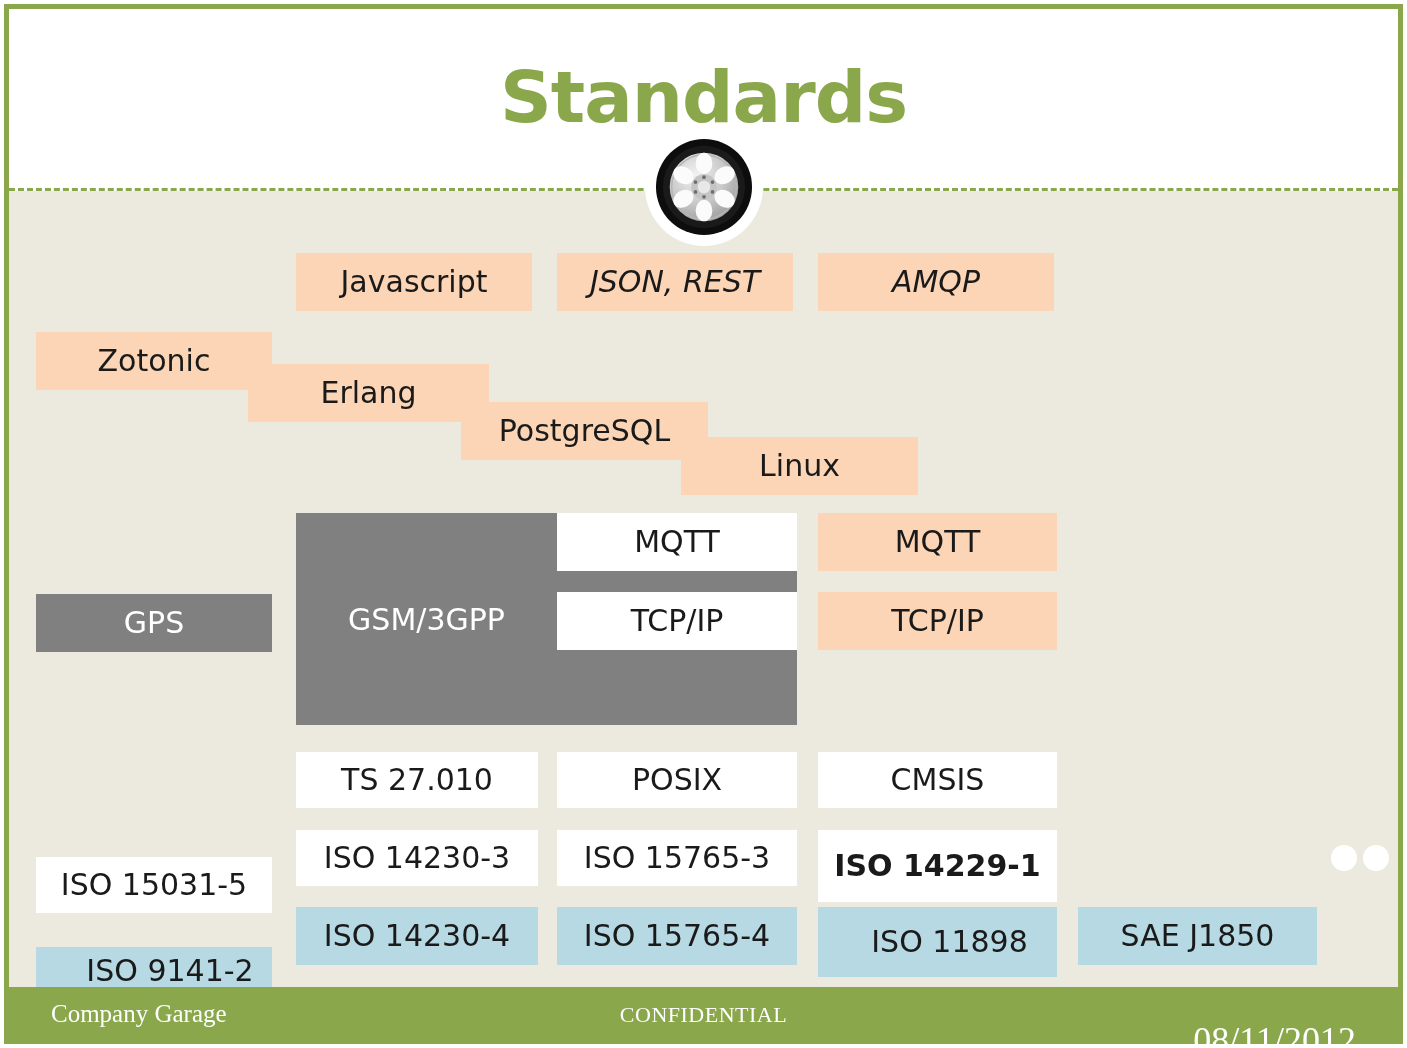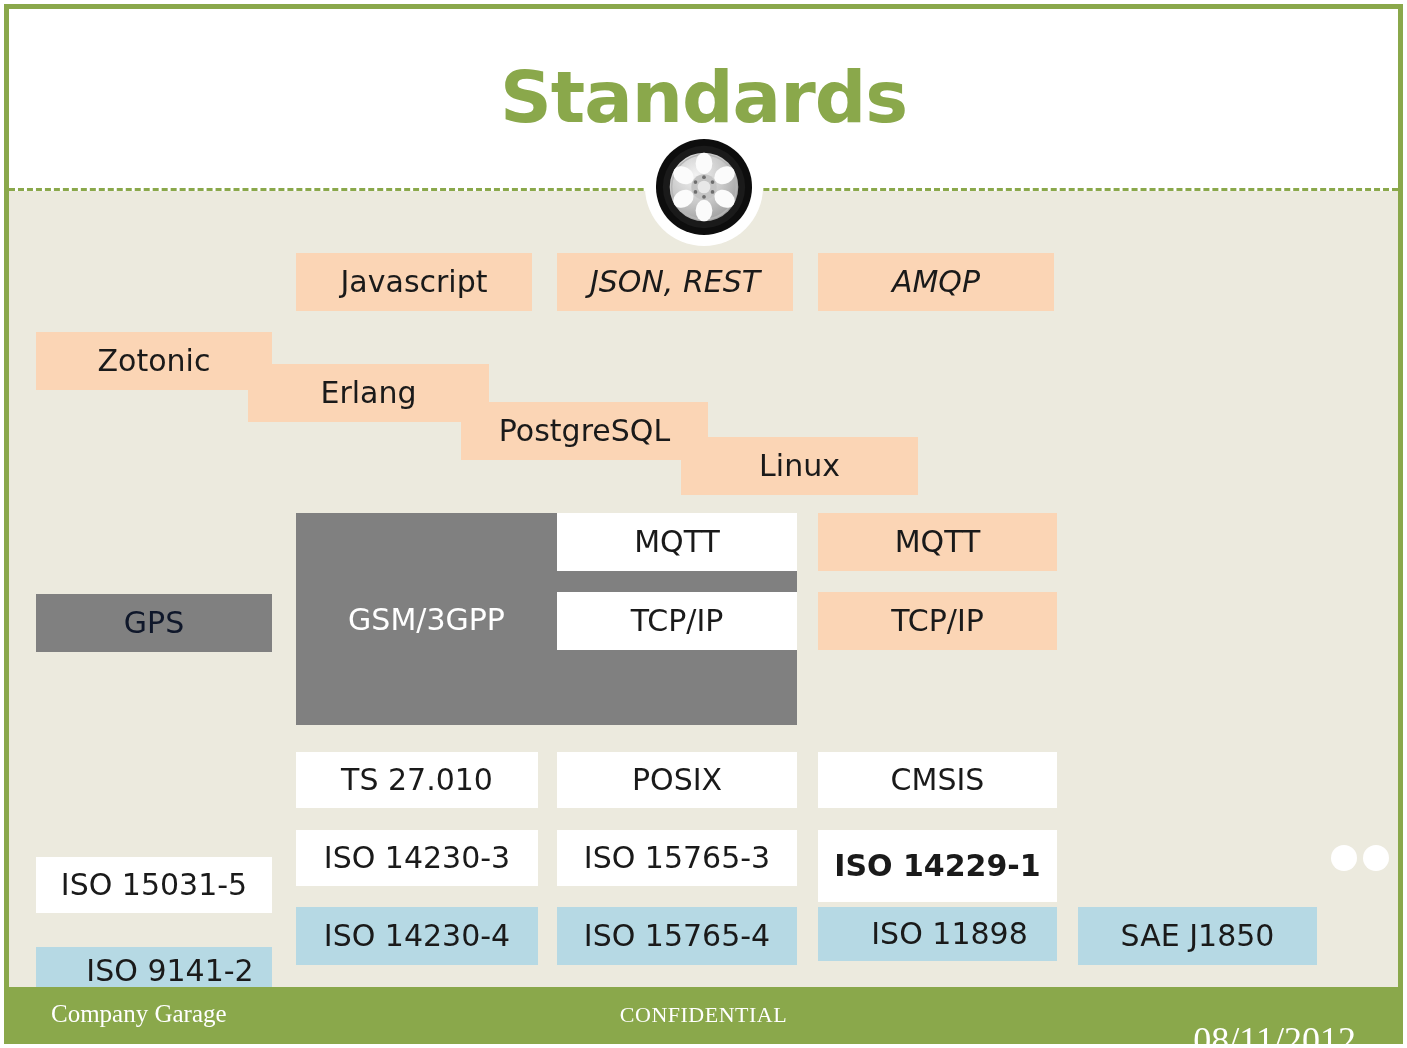--- a/index.html
+++ b/index.html
@@ -87,21 +87,21 @@
     font-family: "DejaVu Sans", sans-serif;
     font-size: 30px;
     color: #1a1a1a;
     box-sizing: border-box;
     line-height: 1;
     white-space: nowrap;
   }
   .box.peach  { background: #fbd5b5; }
   .box.white  { background: #ffffff; }
   .box.blue   { background: #b6d9e4; }
-  .box.gray   { background: #808080; color: #0f172a; }
+  .box.gray   { background: #808080; color: #ffffff; }
   .box.italic { font-style: italic; }
 
   .gsm-block {
     position: absolute;
     background: #808080;
     color: #ffffff;
     display: flex;
     align-items: center;
     justify-content: center;
     font-family: "DejaVu Sans", sans-serif;
@@ -220,21 +220,21 @@
   <div class="box white" style="left:296px;  top:830px; width:242px; height:56px;">ISO 14230-3</div>
   <div class="box white" style="left:557px;  top:830px; width:240px; height:56px;">ISO 15765-3</div>
   <div class="box white" style="left:818px;  top:830px; width:239px; height:72px;font-weight:bold;">ISO 14229-1</div>
 
   <div class="dot" style="left:1331px; top:845px;"></div>
   <div class="dot" style="left:1363px; top:845px;"></div>
 
   <div class="box blue" style="left:36px;   top:947px; width:236px; height:48px;padding-left:32px;">ISO 9141-2</div>
   <div class="box blue" style="left:296px;  top:907px; width:242px; height:58px;">ISO 14230-4</div>
   <div class="box blue" style="left:557px;  top:907px; width:240px; height:58px;">ISO 15765-4</div>
-  <div class="box blue" style="left:818px;  top:907px; width:239px; height:54px;padding-left:24px;">ISO 11898</div>
+  <div class="box blue" style="left:818px;  top:907px; width:239px; height:70px;padding-left:24px;">ISO 11898</div>
   <div class="box blue" style="left:1078px; top:907px; width:239px; height:58px;">SAE J1850</div>
 
   <div class="footer">
     <span class="footer-left">Company Garage</span>
     <span class="footer-center">CONFIDENTIAL</span>
     <span class="footer-right">08/11/2012</span>
   </div>
 
 </div>
 

